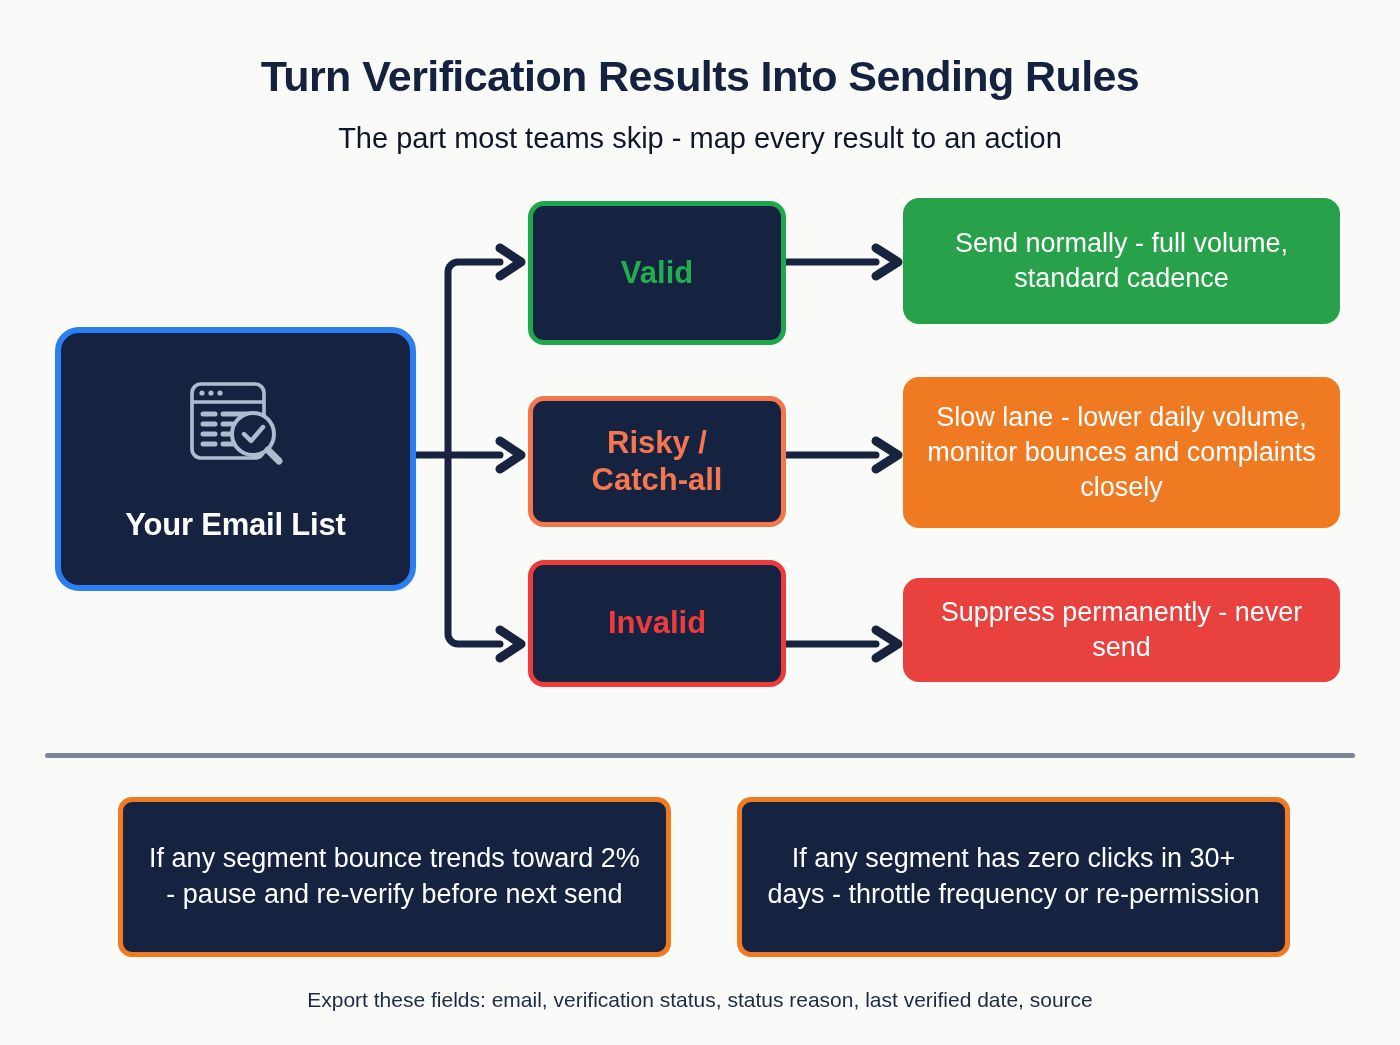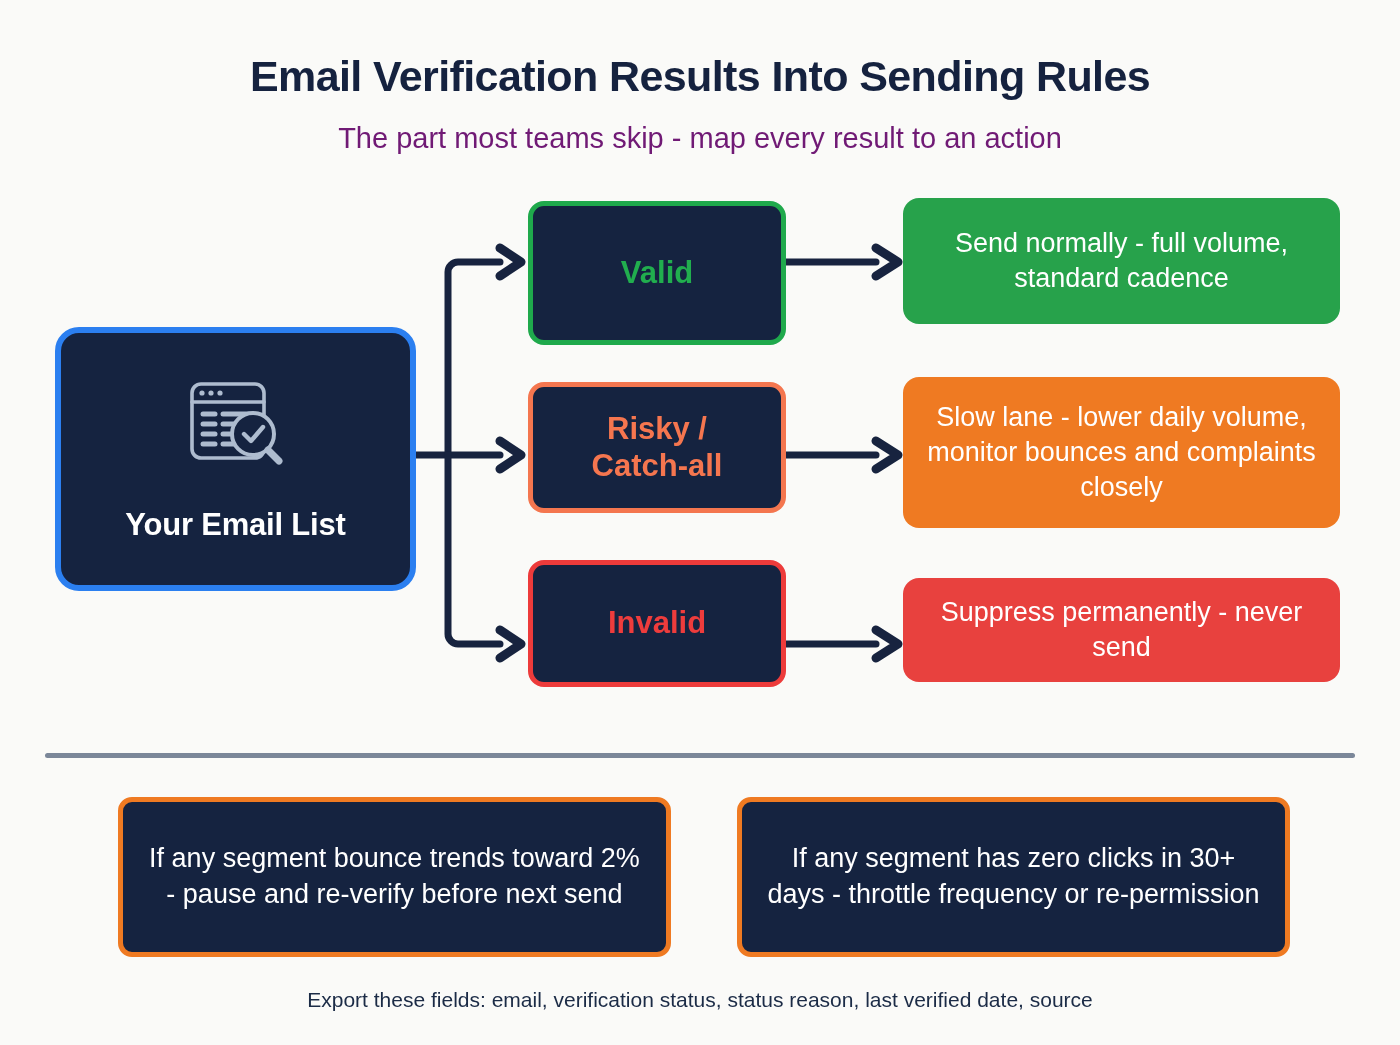--- a/index.html
+++ b/index.html
@@ -21,21 +21,21 @@
     text-align:center;
     font-size:43px; font-weight:bold;
     letter-spacing:-0.6px;
     color:#15223F;
     line-height:1.12;
   }
   #subtitle {
     position:absolute; left:0; top:122px; width:1400px;
     text-align:center;
     font-size:29px; font-weight:normal;
-    color:#701a75;
+    color:#0f172a;
     line-height:1.15;
   }
 
   
   #source-node {
     position:absolute;
     left:55px; top:327px; width:361px; height:264px;
     background:#152340;
     border:6px solid #2B7FF0;
     border-radius:24px;
@@ -55,21 +55,21 @@
     left:528px; width:258px;
     background:#152340;
     border-radius:16px;
     display:flex; align-items:center; justify-content:center;
     text-align:center;
     font-size:31px; font-weight:bold;
     line-height:1.17;
     padding:6px 10px;
   }
   #status-valid   { top:201px; height:144px; border:5px solid #1FA94C; color:#21AE4E; }
-  #status-risky   { top:382px; height:131px; border:5px solid #F4764F; color:#F5764F; }
+  #status-risky   { top:396px; height:131px; border:5px solid #F4764F; color:#F5764F; }
   #status-invalid { top:560px; height:127px; border:5px solid #ED3B3B; color:#EE3C3C; }
 
   
   .action-node {
     position:absolute;
     left:903px; width:437px;
     border-radius:16px;
     display:flex; align-items:center; justify-content:center;
     text-align:center;
     color:#FFFFFF;
@@ -118,21 +118,21 @@
     position:absolute; left:0; top:988px; width:1400px;
     text-align:center;
     font-size:21px; color:#1B2B46;
   }
 </style>
 </head>
 <body>
 
 <div id="canvas">
 
-  <div id="title">Email Verification Results Into Sending Rules</div>
+  <div id="title">Turn Verification Results Into Sending Rules</div>
   <div id="subtitle">The part most teams skip - map every result to an action</div>
 
   <svg id="connectors" viewBox="0 0 1400 1045" width="1400" height="1045" aria-hidden="true">
     <g fill="none" stroke="#17233F" stroke-width="7" stroke-linecap="round" stroke-linejoin="round">
 
       <path d="M416,455 H448"></path>
 
       <path d="M448,455 V272 a10,10 0 0 1 10,-10 H500"></path>
 
       <path d="M448,455 H500"></path>

